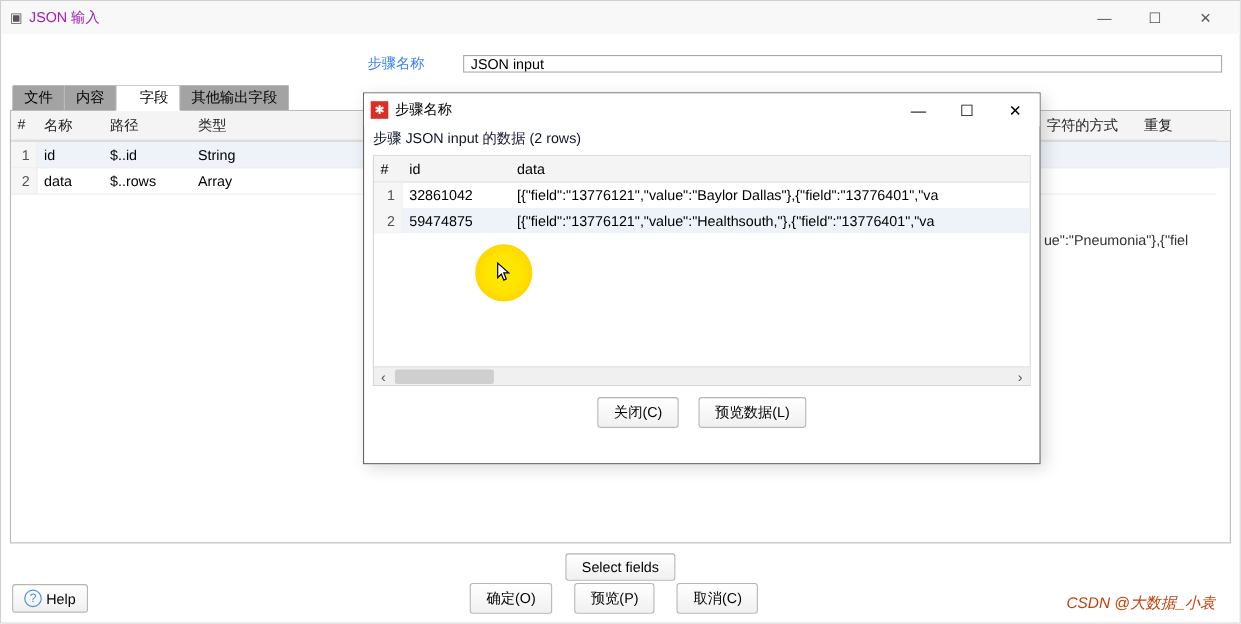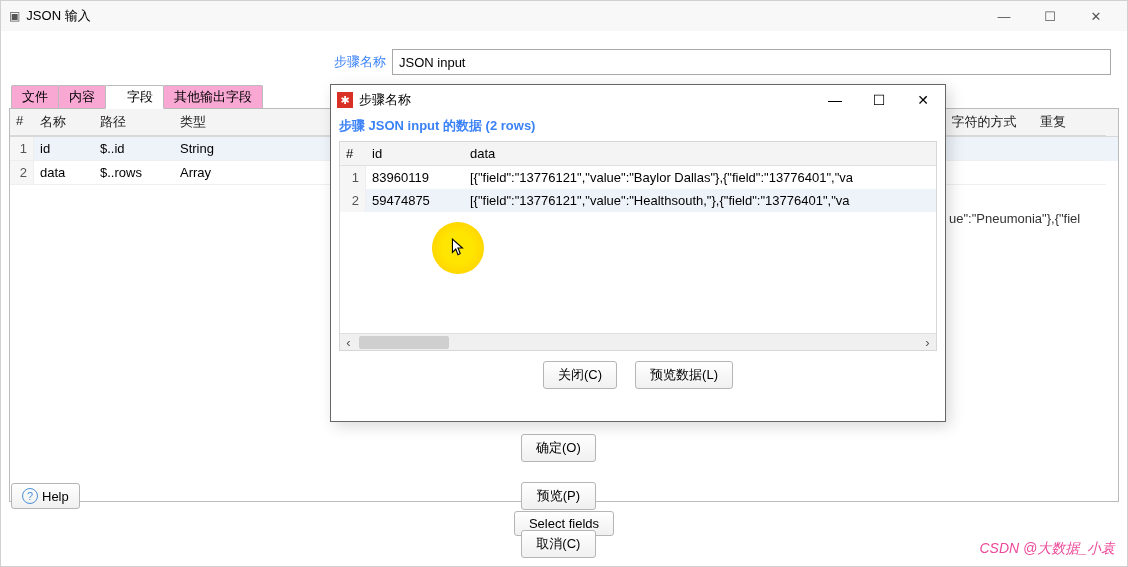--- a/index.html
+++ b/index.html
@@ -2,61 +2,61 @@
 <html><head>
 <meta charset="utf-8">
 <style>
 * { margin: 0; padding: 0; box-sizing: border-box; font-family: "Microsoft YaHei", "Segoe UI", sans-serif; font-size: 13px; }
 body { background: #f8f8f8; width: 1128px; height: 567px; overflow: hidden; position: relative; }
 
 
 .main-window { background: #fff; width: 1128px; height: 567px; position: absolute; border: 1px solid #d0d0d0; }
 .main-titlebar { height: 30px; display: flex; align-items: center; padding: 0 8px; background: #f8f8f8; }
 .main-titlebar .icon { margin-right: 6px; font-size: 12px; color: #555; }
-.main-titlebar .title { color: #000000; }
+.main-titlebar .title { color: #a21caf; }
 .main-winctrls { margin-left: auto; display: flex; gap: 0; }
 .main-winctrls .btn { width: 46px; height: 30px; display: flex; align-items: center; justify-content: center; color: #555; cursor: pointer; }
 
 .stepname-row { display: flex; align-items: center; padding: 4px 8px; margin-top: 14px; }
 .stepname-row .lbl { margin-left: 325px; margin-right: 6px; color: #3b82f6; }
-.stepname-row input { flex: 1; margin-right: 8px; border: 1px solid #a8a8a8; padding: 3px 6px; height: 26px; }
+.stepname-row input { flex: 1; margin-right: 8px; border: 1px solid #a8a8a8; padding: 3px 6px; height: 16px; margin-left: 29px; }
 
 .tabs { display: flex; margin: 6px 0 0 10px; }
-.tab { padding: 2px 10px; border: 1px solid #bbb; border-bottom: none; background: #f9a8d4; margin-right: -1px; cursor: pointer; border-radius: 2px 2px 0 0; }
+.tab { padding: 2px 10px; border: 1px solid #bbb; border-bottom: none; background: #a3a3a3; margin-right: -1px; cursor: pointer; border-radius: 2px 2px 0 0; }
 .tab.active { background: #fff; border-bottom: 1px solid #fff; position: relative; z-index: 2; padding-left: 21px; }
 
 .tab-content { border: 1px solid #bbb; margin: 0 8px; height: 394px; position: relative; top: -1px; background: #fff; }
 
 
 .fields-table { position: absolute; left: 0; top: 0; width: 100%; }
 .fields-head, .fields-row { display: grid; grid-template-columns: 24px 60px 80px 760px 100px 72px; }
 .fields-head div, .fields-row div { padding: 4px 6px; border-bottom: 1px solid #eee; }
 .fields-head { background: #f4f4f4; color: #222; font-weight: normal; border-bottom: 1px solid #d8d8d8; }
 .fields-head div { border-bottom: 1px solid #d8d8d8; }
 .fields-row.selected { background: #eef3fa; }
 .fields-row .rownum { text-align: right; color: #555; background: #f6f6f6; border-right: 1px solid #eee; }
 
 .select-fields-row { text-align: center; margin-top: 8px; }
 .select-fields-row button, .bottom-buttons button { padding: 4px 14px; border: 1px solid #b5b5b5; background: linear-gradient(#fff,#f0f0f0); border-radius: 3px; cursor: pointer; }
 
 .bottom-bar { position: absolute; bottom: 8px; left: 0; width: 100%; display: flex; align-items: center; padding: 0 10px; }
 .help-btn { padding: 4px 10px; border: 1px solid #b5b5b5; background: linear-gradient(#fff,#f0f0f0); border-radius: 3px; display: flex; align-items: center; gap: 4px; cursor: pointer; }
 .help-btn .q { display:inline-block; width:16px; height:16px; border:1px solid #4a90d9; border-radius:50%; color:#4a90d9; text-align:center; line-height:14px; font-size:11px; }
-.bottom-buttons { margin-left: auto; margin-right: auto; transform: translateX(-40px); display: flex; gap: 20px; flex-direction: column; }
-.watermark { position: absolute; right: 12px; bottom: 8px; color: #ec4899; font-style: italic; font-size: 14px; pointer-events: none; }
+.bottom-buttons { margin-left: auto; margin-right: auto; transform: translateX(-40px); display: flex; gap: 20px; }
+.watermark { position: absolute; right: 22px; bottom: 8px; color: #c2410c; font-style: italic; font-size: 14px; pointer-events: none; }
 
 
 .preview-dialog { position: absolute; left: 330px; top: 84px; width: 616px; height: 338px; background: #fff; border: 1px solid #666; box-shadow: 4px 4px 14px rgba(0,0,0,.15); z-index: 10; display: flex; flex-direction: column; }
 .preview-titlebar { height: 30px; background: #fff; display: flex; align-items: center; padding: 0 6px; }
 .preview-titlebar .picon { width: 16px; height: 16px; background: #d93025; margin-right: 6px; display: flex; align-items: center; justify-content: center; color: #fff; font-size: 11px; }
 .preview-titlebar .ptitle { font-weight: 500; }
 .preview-winctrls { margin-left: auto; display: flex; gap: 12px; }
 .preview-winctrls .btn { width: 32px; height: 28px; display: flex; align-items: center; justify-content: center; cursor: pointer; font-size: 14px; }
 
-.preview-sub { padding: 2px 8px 4px; color: #3b82f6; font-weight: bold; }
+.preview-sub { padding: 2px 8px 4px; color: #0f172a; }
 
 .preview-table-wrap { margin: 2px 8px; border: 1px solid #d6d6d6; height: 210px; position: relative; background: #fff; overflow: hidden; }
 .preview-head, .preview-row { display: grid; grid-template-columns: 26px 98px 1fr; }
 .preview-head { background: #f4f4f4; border-bottom: 1px solid #e0e0e0; }
 .preview-head div, .preview-row div { padding: 4px 6px; white-space: nowrap; overflow: hidden; }
 .preview-row .rn { background: #f6f6f6; text-align: right; color: #555; border-right: 1px solid #eee; }
 .preview-row.sel { background: #eef3fa; }
 
 .hscroll { position: absolute; bottom: 0; left: 0; right: 0; height: 17px; background: #f0f0f0; display: flex; align-items: center; border-top: 1px solid #e0e0e0; }
 .hscroll .arrow { width: 17px; height: 17px; display: flex; align-items: center; justify-content: center; color: #555; cursor: pointer; }
@@ -162,21 +162,21 @@
   <div class="preview-sub">步骤 JSON input 的数据  (2 rows)</div>
 
   <div class="preview-table-wrap">
     <div class="preview-head">
       <div>#</div>
       <div>id</div>
       <div>data</div>
     </div>
     <div class="preview-row">
       <div class="rn">1</div>
-      <div>83960119</div>
+      <div>32861042</div>
       <div>[{"field":"13776121","value":"Baylor Dallas"},{"field":"13776401","va</div>
     </div>
     <div class="preview-row sel">
       <div class="rn">2</div>
       <div>59474875</div>
       <div>[{"field":"13776121","value":"Healthsouth,"},{"field":"13776401","va</div>
     </div>
     <div class="hscroll">
       <div class="arrow">‹</div>
       <div class="track">

